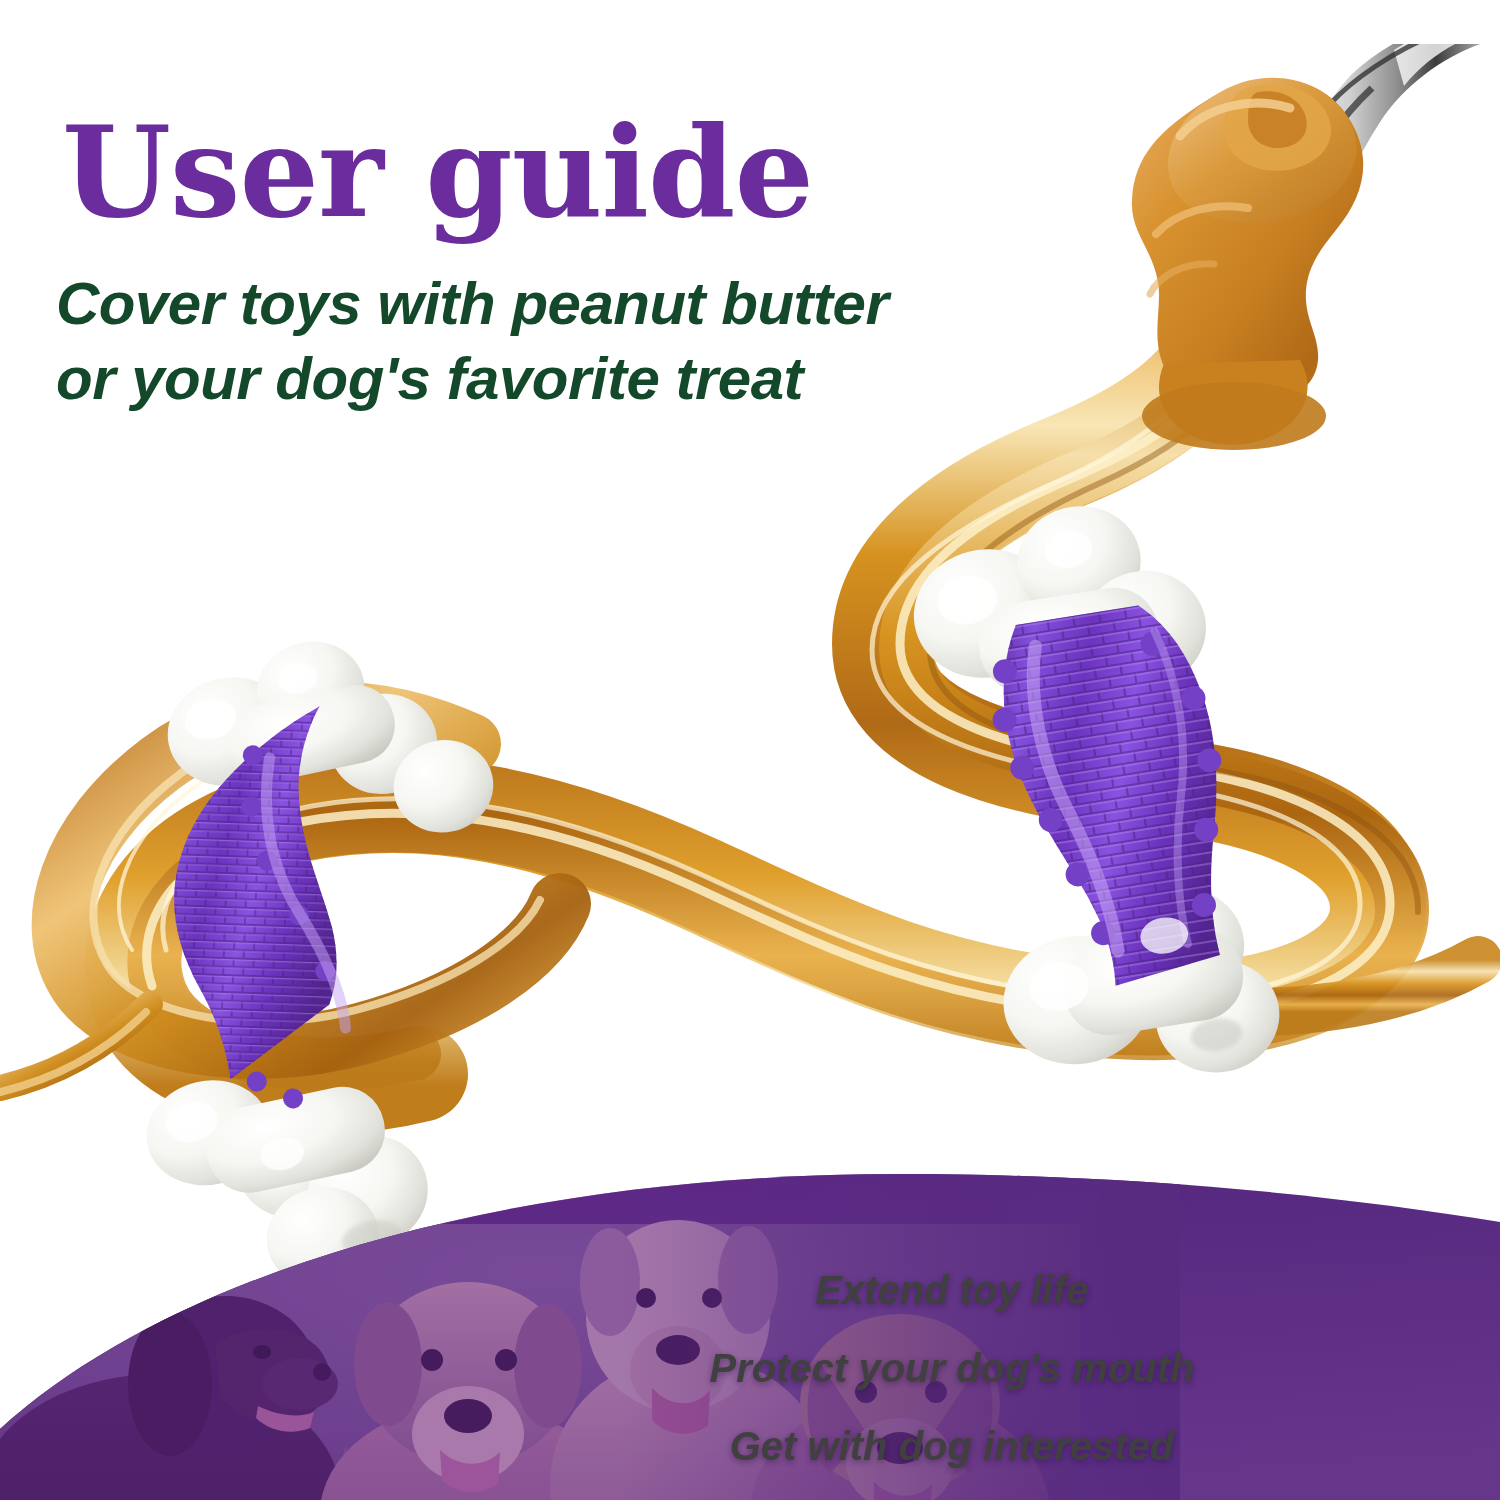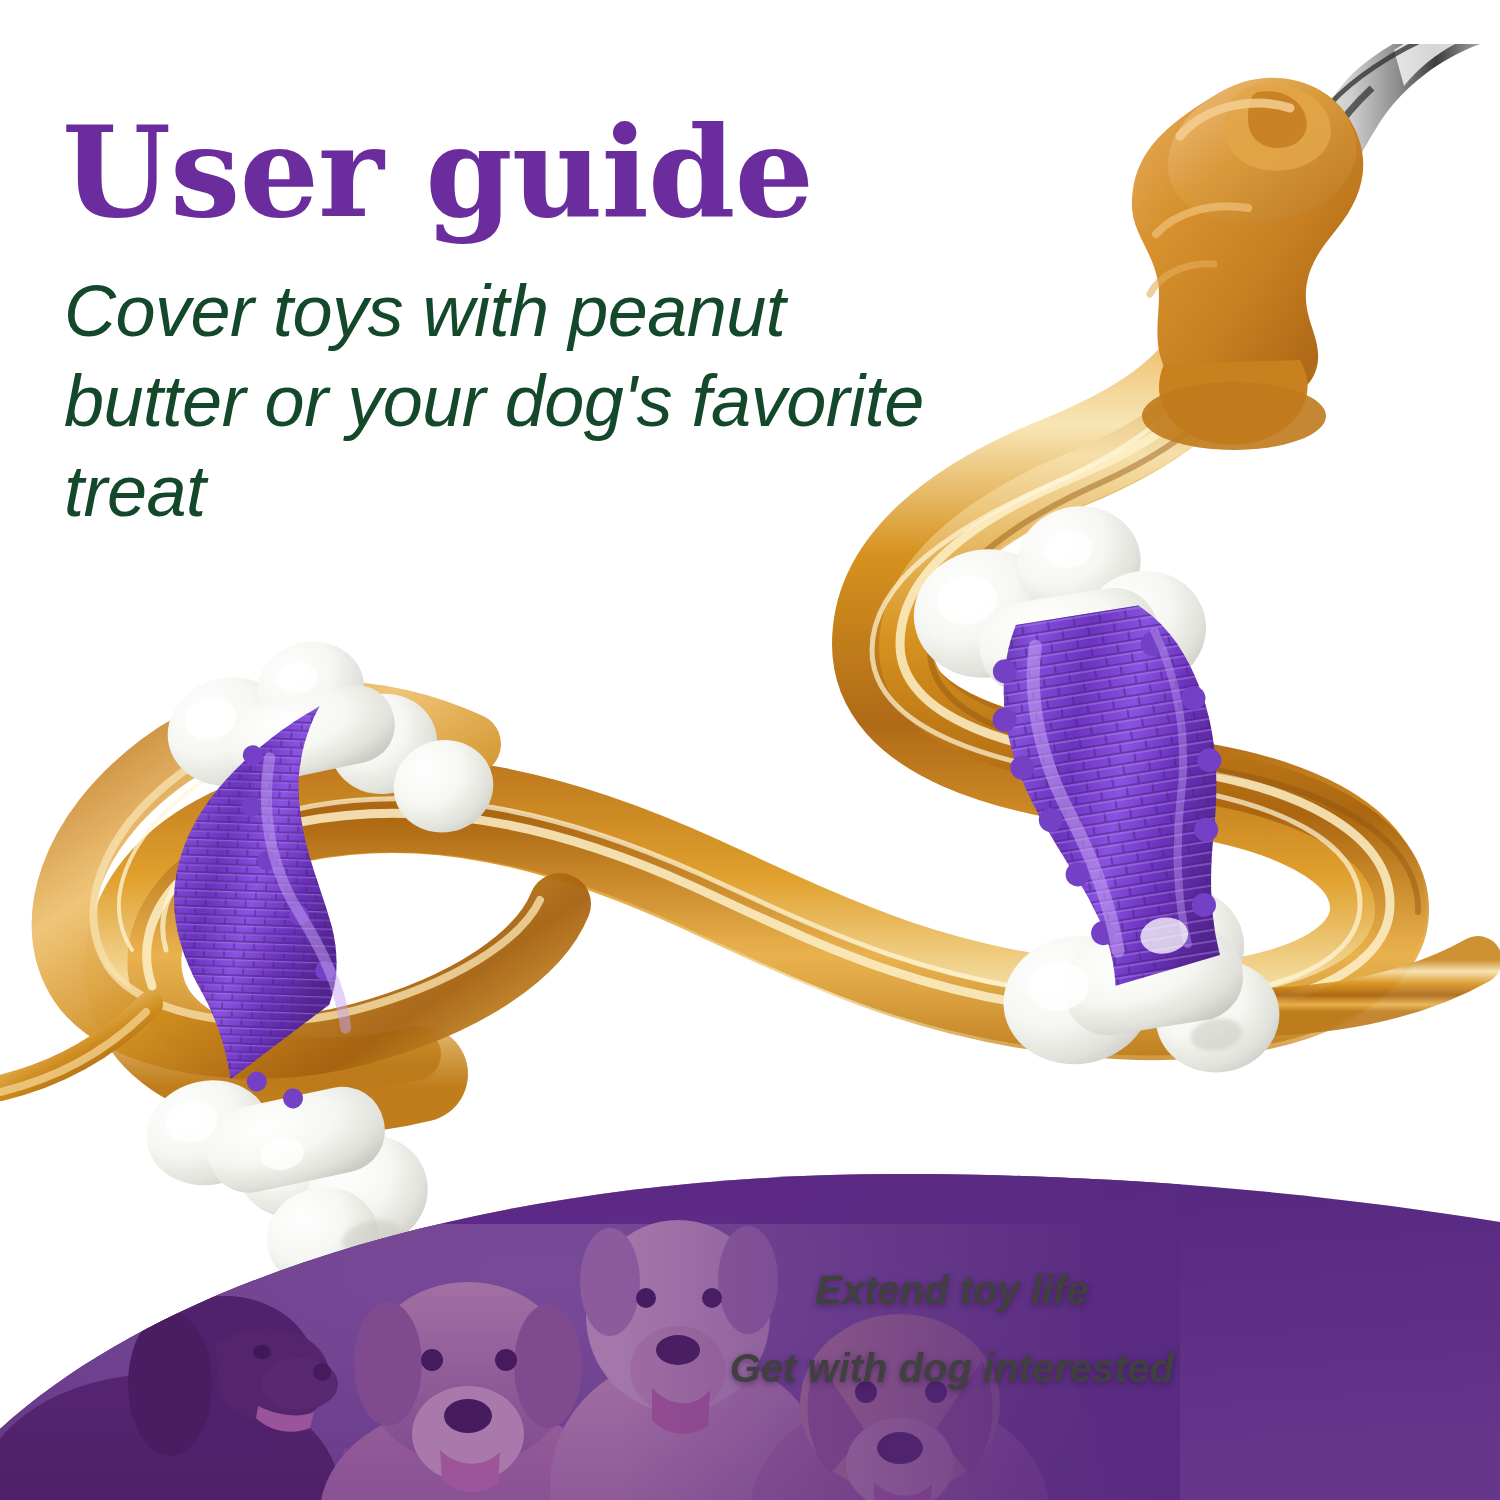--- a/index.html
+++ b/index.html
@@ -22,26 +22,26 @@
     font-family:"DejaVu Serif", serif;
     font-weight:bold;
     font-size:125px;
     line-height:1.0;
     letter-spacing:-1px;
     color:#6B2D9E;
     white-space:nowrap;
   }
   .subhead {
     position:absolute;
-    left:64px; top:222px;
+    left:56px; top:222px;
     width:880px;
     font-family:"Liberation Sans", sans-serif;
     font-style:italic;
-    font-weight:normal;
-    font-size:72px;
+    font-weight:bold;
+    font-size:60px;
     line-height:1.25;
     color:#13492A;
     letter-spacing:-0.5px;
   }
 
   
   #banner-wrap { position:absolute; left:0; top:1100px; width:1500px; height:400px; }
   .banner-lines {
     position:absolute;
     right:48px;
@@ -462,17 +462,18 @@
     </g>
   </svg>
 
   <div class="headline">User guide</div>
 
   <div class="subhead">Cover toys with peanut butter or your dog's favorite treat</div>
 
   <div id="banner-wrap">
     <div class="banner-lines">
       <span class="bl">Extend toy life</span>
+      <span class="bl">Protect your dog's mouth</span>
       <span class="bl">Get with dog interested</span>
     </div>
   </div>
 
 </div>
 
 </body></html>

